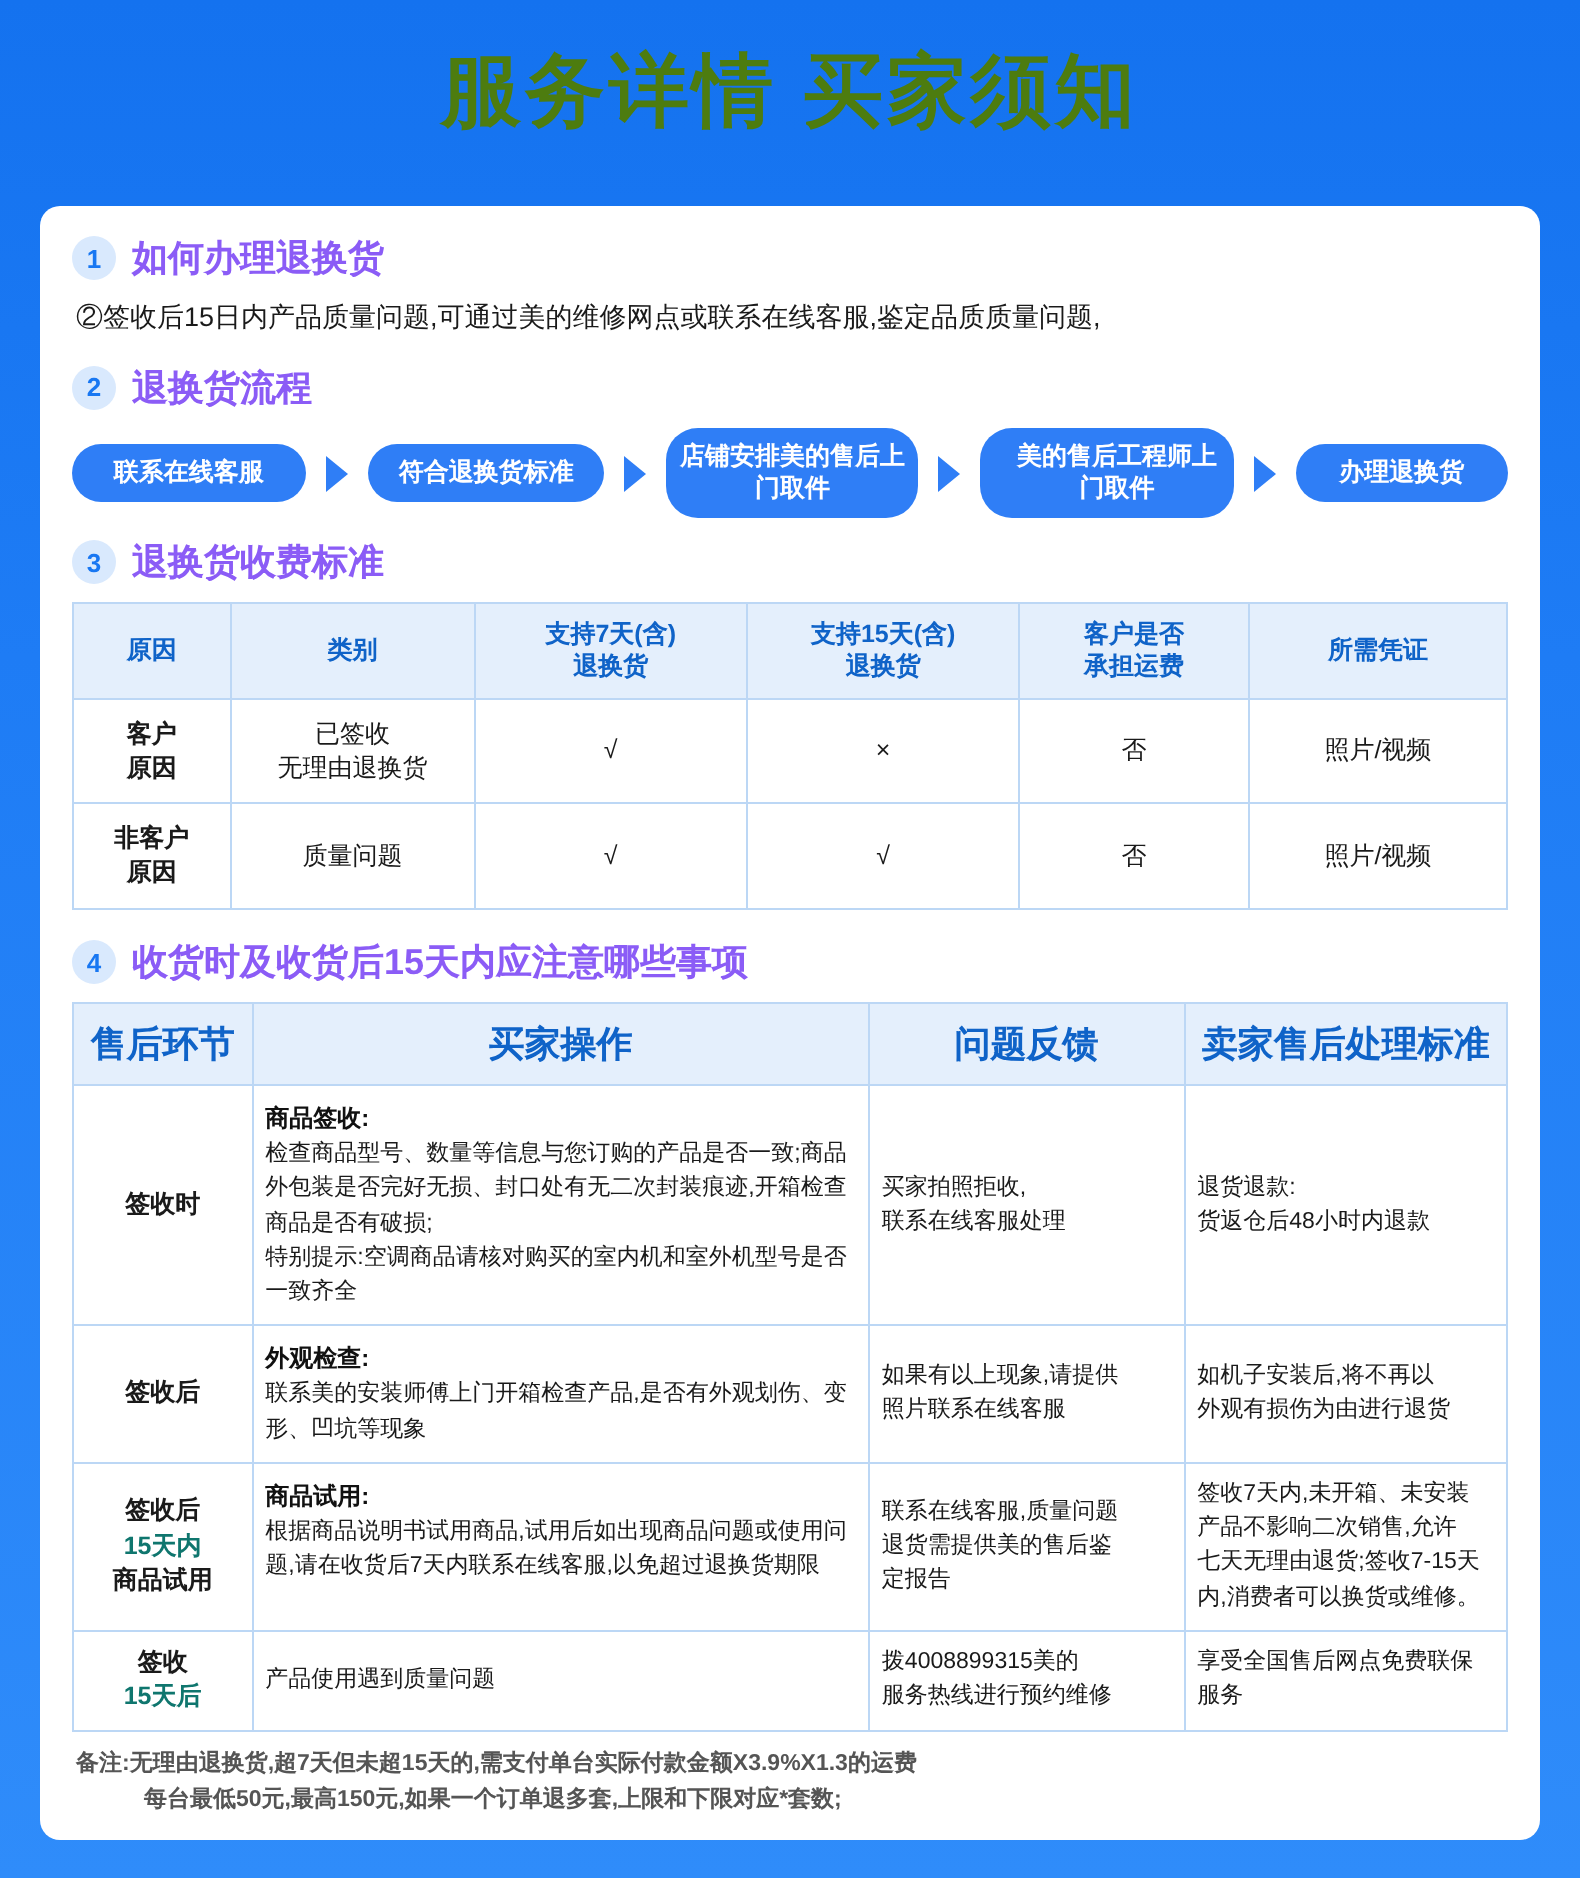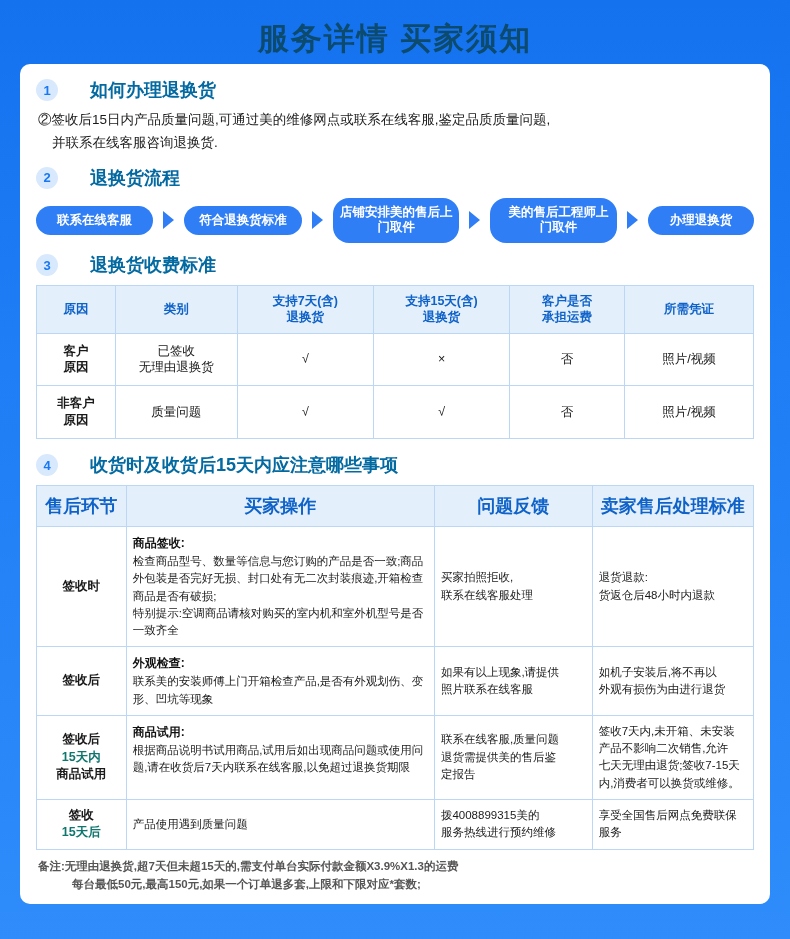--- a/index.html
+++ b/index.html
@@ -14,26 +14,26 @@
     overflow: hidden;
   }
   .page {
     position: relative;
     width: 790px;
     height: 939px;
     box-sizing: border-box;
   }
   .main-title {
     text-align: center;
-    color: #0c4a6e;
-    font-size: 31px;
+    color: #4d7c0f;
+    font-size: 40px;
     font-weight: bold;
     letter-spacing: 2px;
     padding-top: 18px;
-    padding-bottom: 4px;
+    padding-bottom: 30px;
   }
   .card {
     background: #ffffff;
     border-radius: 10px;
     margin: 0 20px;
     padding: 14px 16px 10px 16px;
     box-sizing: border-box;
   }
   .sec-head {
     display: flex;
@@ -50,22 +50,21 @@
     font-weight: bold;
     display: flex;
     align-items: center;
     justify-content: center;
     margin-right: 8px;
     flex: none;
   }
   .sec-title {
     font-size: 18px;
     font-weight: bold;
-    color: #0369a1;
-    margin-left: 24px;
+    color: #8b5cf6;
   }
   .para {
     font-size: 13.5px;
     color: #1a1a1a;
     line-height: 1.55;
     margin: 0 0 2px 2px;
   }
   
   .flow {
     display: flex;
@@ -194,21 +193,20 @@
 
   <div class="main-title">服务详情 买家须知</div>
 
   <div class="card">
 
     <div class="sec-head">
       <div class="num-badge">1</div>
       <div class="sec-title">如何办理退换货</div>
     </div>
     <p class="para">②签收后15日内产品质量问题,可通过美的维修网点或联系在线客服,鉴定品质质量问题,</p>
-    <p class="para" style="padding-left:14px;">并联系在线客服咨询退换货.</p>
 
     <div class="sec-head" style="margin-top:12px;">
       <div class="num-badge">2</div>
       <div class="sec-title">退换货流程</div>
     </div>
     <div class="flow">
       <div class="flow-item f1">联系在线客服</div>
       <div class="arrow"></div>
       <div class="flow-item f2">符合退换货标准</div>
       <div class="arrow"></div>

